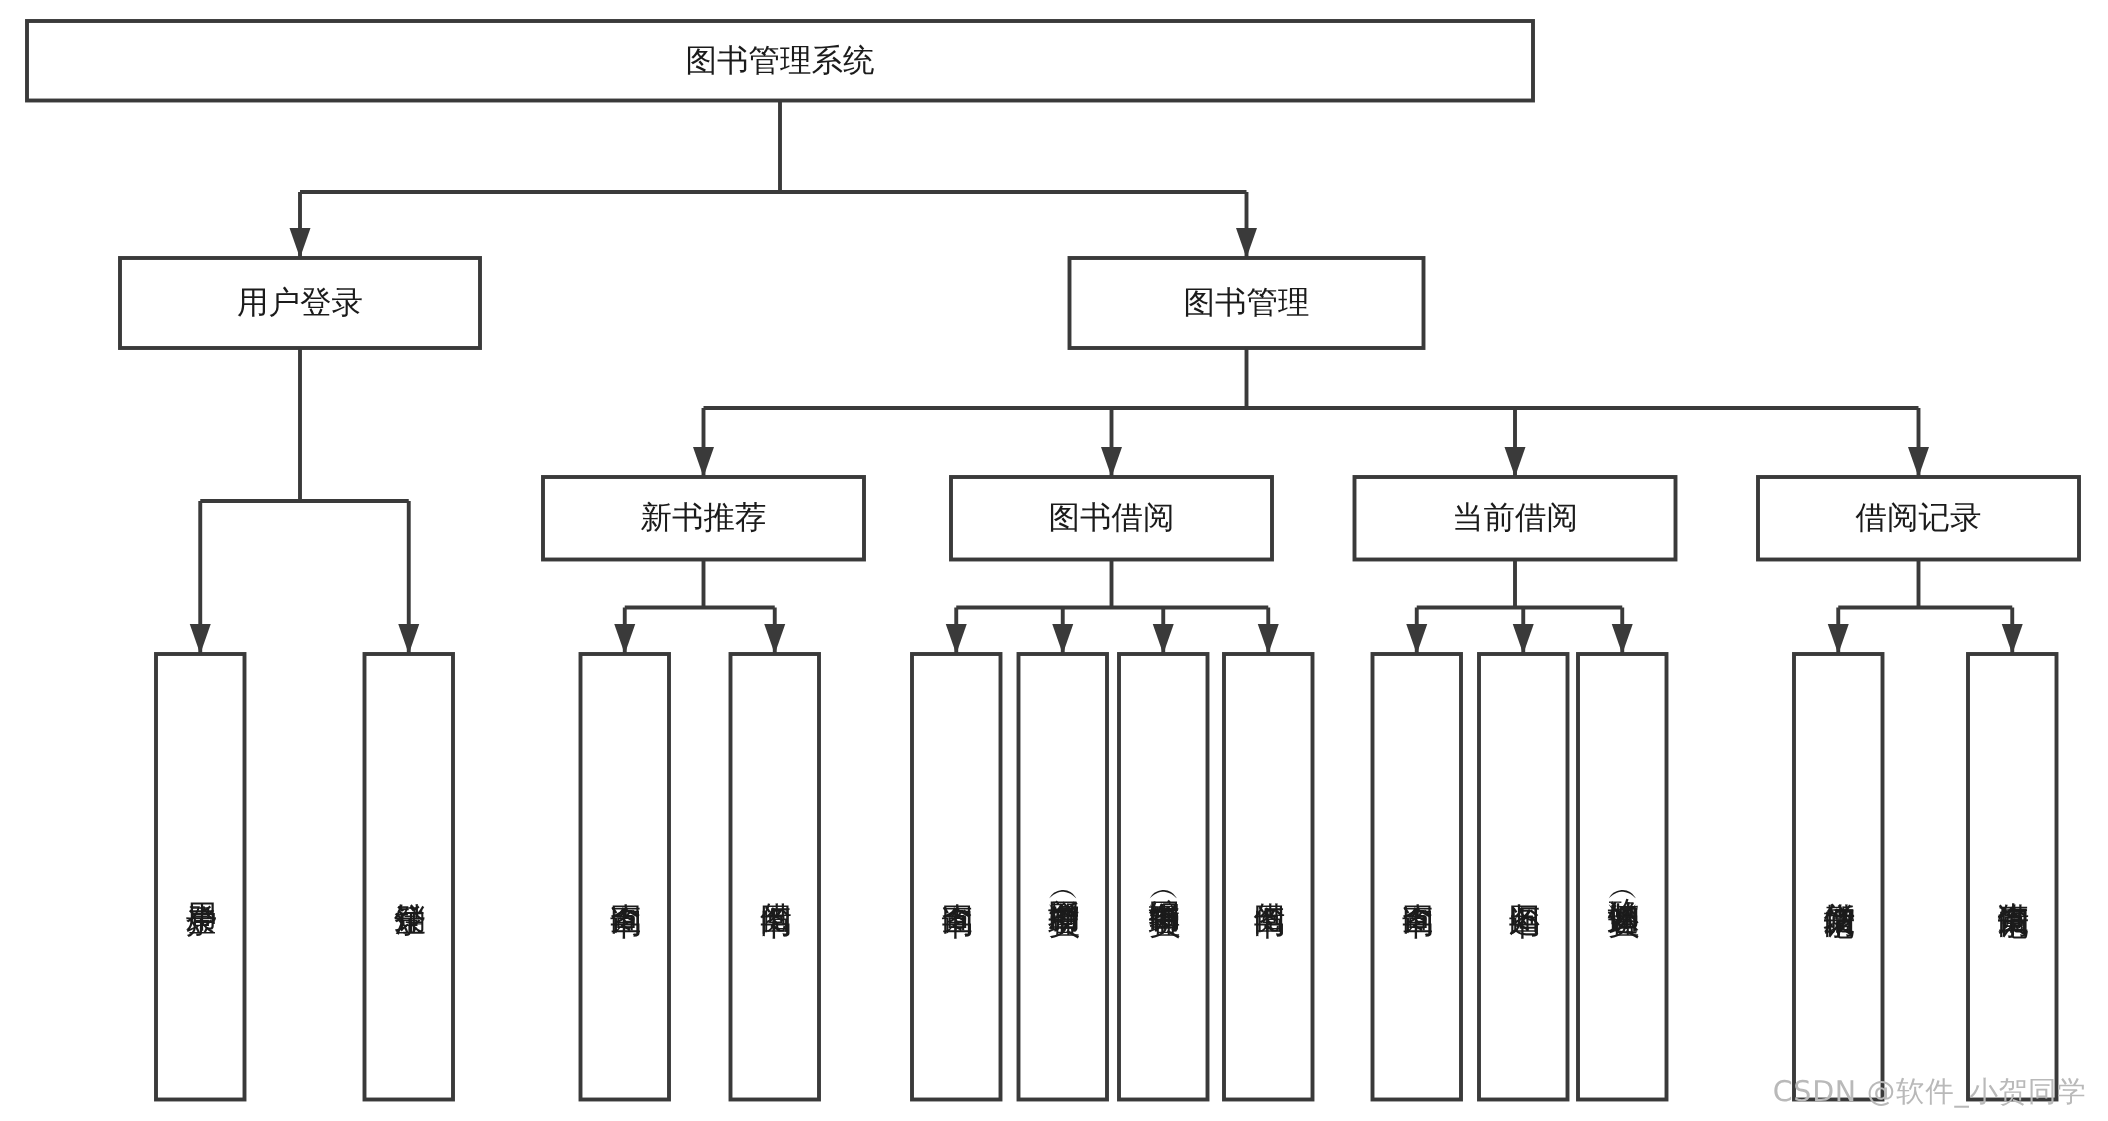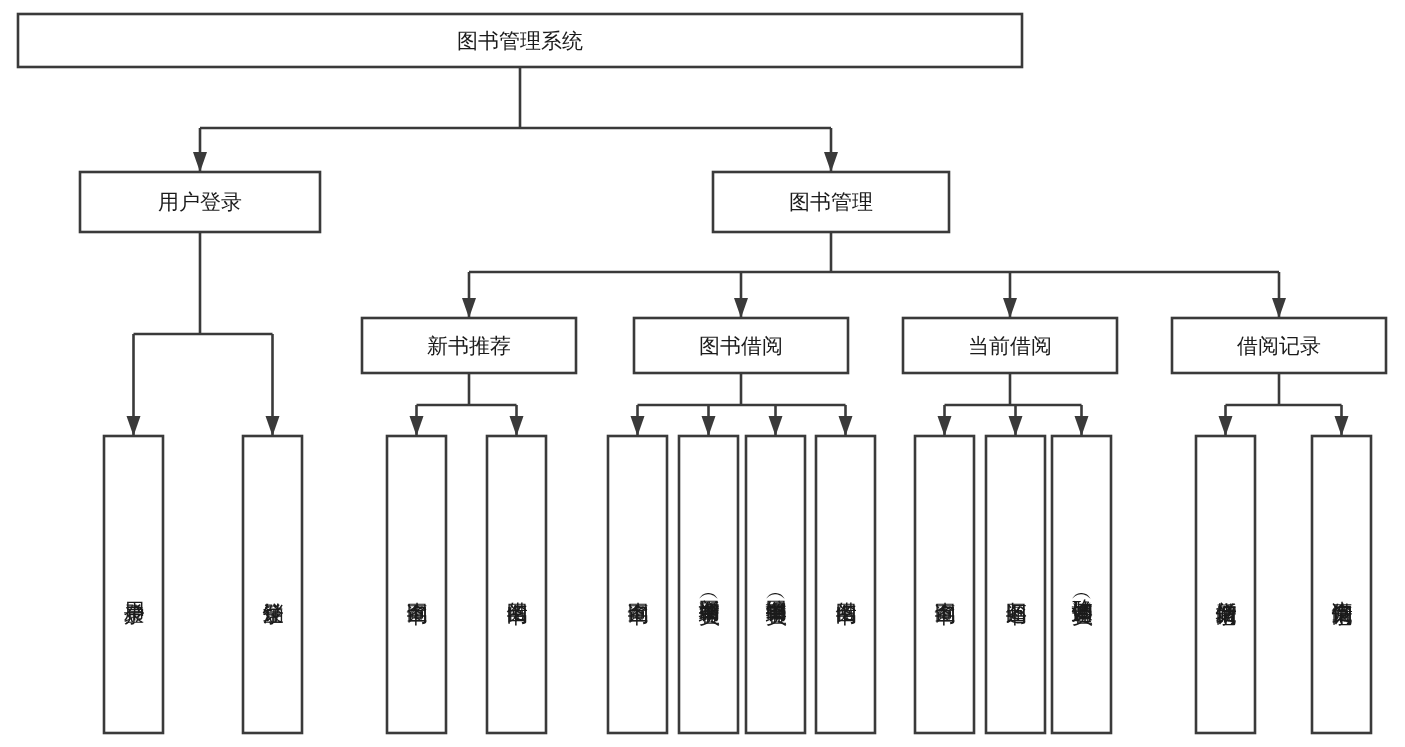--- a/index.html
+++ b/index.html
@@ -175,13 +175,14 @@
       <div class="node-label-v" style="left: 679px; width: 59px; top: 450px; height: 273px; display: flex; align-items: center; justify-content: center;">新增图书（管理员）</div>
       <div class="node-label-v" style="left: 746px; width: 59px; top: 450px; height: 273px; display: flex; align-items: center; justify-content: center;">编辑图书（管理员）</div>
       <div class="node-label-v" style="left: 816px; width: 59px; top: 450px; height: 273px; display: flex; align-items: center; justify-content: center;">借阅图书</div>
       <div class="node-label-v" style="left: 915px; width: 59px; top: 450px; height: 273px; display: flex; align-items: center; justify-content: center;">查询图书</div>
       <div class="node-label-v" style="left: 986px; width: 59px; top: 450px; height: 273px; display: flex; align-items: center; justify-content: center;">归还图书</div>
       <div class="node-label-v" style="left: 1052px; width: 59px; top: 450px; height: 273px; display: flex; align-items: center; justify-content: center;">确认归还（管理员）</div>
       <div class="node-label-v" style="left: 1196px; width: 59px; top: 450px; height: 273px; display: flex; align-items: center; justify-content: center;">新增借阅记录</div>
       <div class="node-label-v" style="left: 1312px; width: 59px; top: 450px; height: 273px; display: flex; align-items: center; justify-content: center;">查询借阅记录</div>
     </div>
 
+  <div class="watermark">CSDN @软件_小贺同学</div>
 </div>
 
 </body></html>

